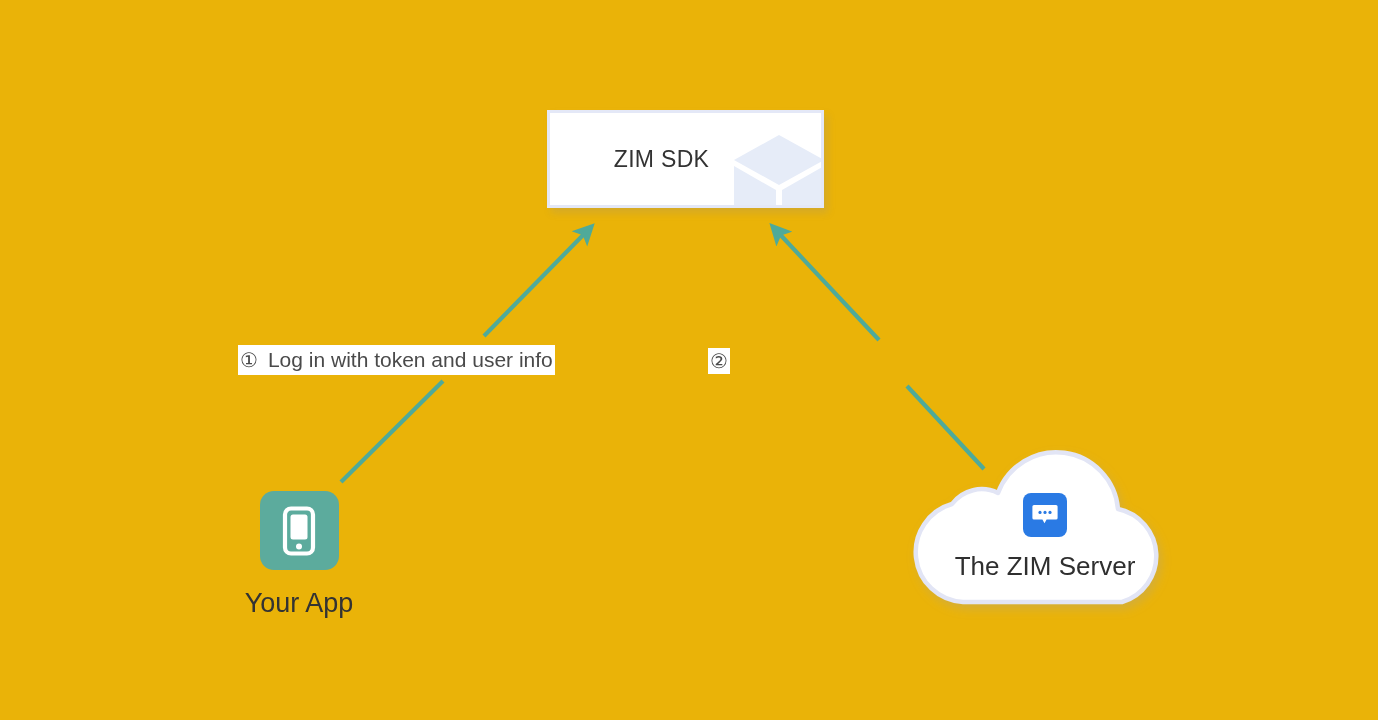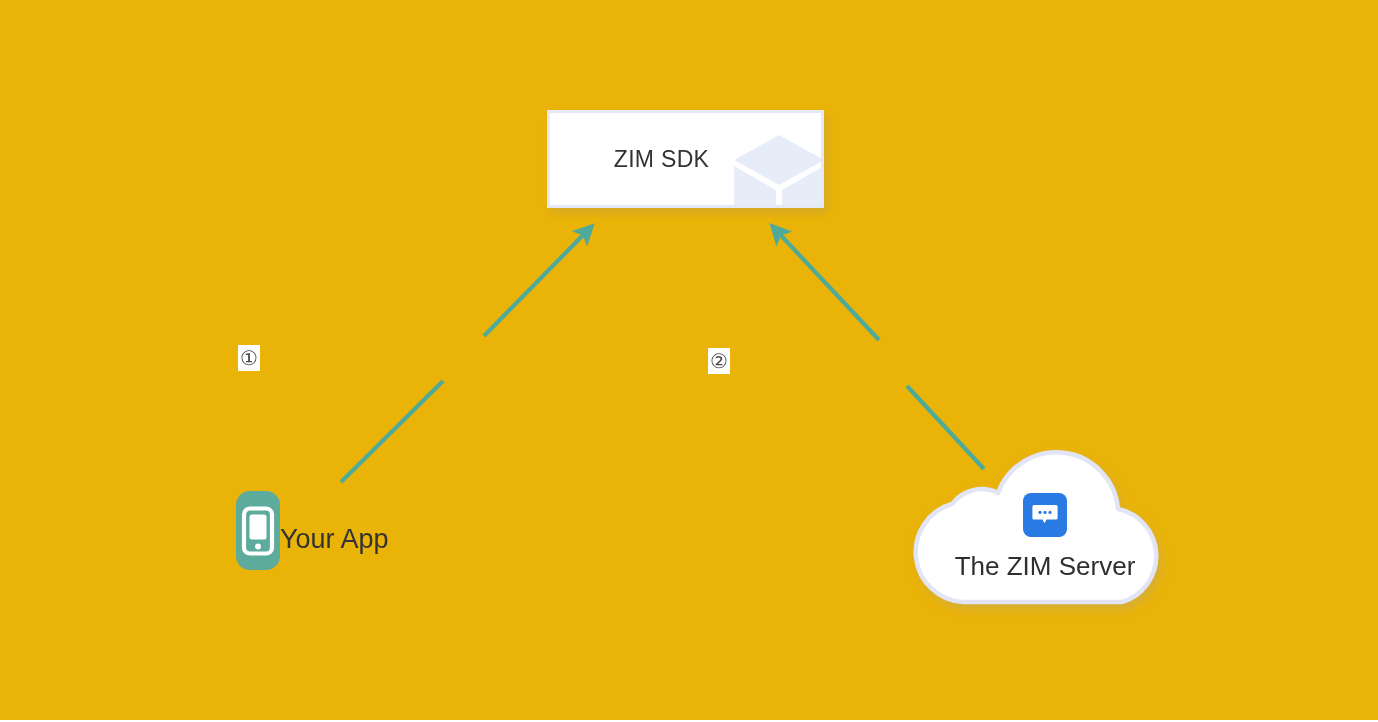--- a/index.html
+++ b/index.html
@@ -86,21 +86,21 @@
   #step1 { left: 238px; top: 345px; }
   #step2 { left: 708px; top: 348px; }
 
   
   .app-node {
     position: absolute;
     left: 236px;
     top: 491px;
     width: 126px;
     display: flex;
-    flex-direction: row;
+    flex-direction: column;
     align-items: center;
   }
   .phone-tile {
     width: 79px;
     height: 79px;
     border-radius: 14px;
     background: #5cab9d;
     display: flex;
     align-items: center;
     justify-content: center;
@@ -184,20 +184,21 @@
 
       <path d="M3 33 L45 57 L45 92 L3 92 Z" fill="#e6ecf8"></path>
 
       <path d="M93 33 L51 57 L51 92 L93 92 Z" fill="#e6ecf8"></path>
     </svg>
     <div class="sdk-label">ZIM SDK</div>
   </div>
 
   <div class="step-label" id="step1">
     <span class="step-num">①</span>
+    <span>Log in with token and user info</span>
   </div>
 
   <div class="step-label" id="step2">
     <span class="step-num">②</span>
   </div>
 
   <div class="app-node">
     <div class="phone-tile">
       <svg width="44" height="50" viewBox="0 0 44 50" xmlns="http://www.w3.org/2000/svg">
         <rect x="8" y="2.5" width="28" height="45" rx="6" ry="6" fill="none" stroke="#ffffff" stroke-width="4.2"></rect>

